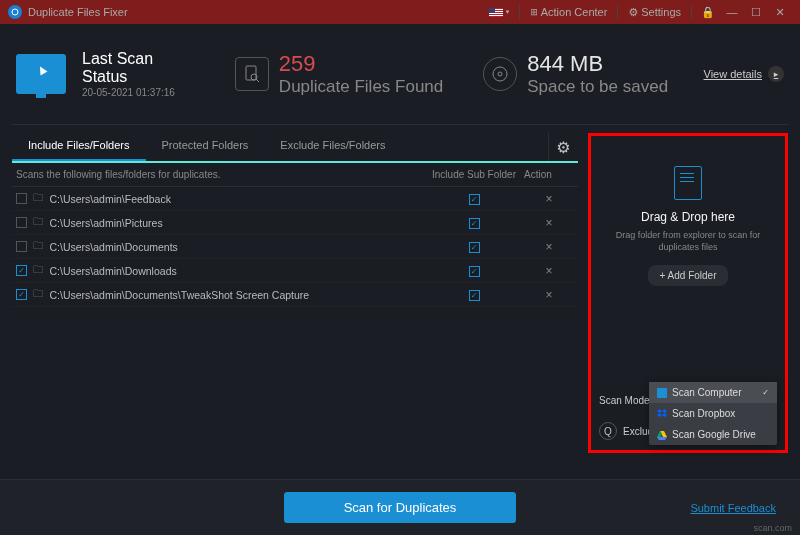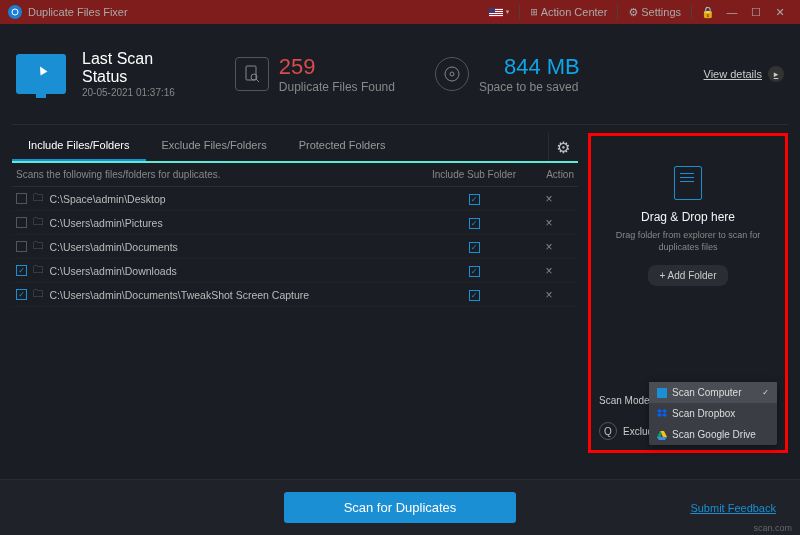--- a/index.html
+++ b/index.html
@@ -14,38 +14,38 @@
 .summary { display: flex; align-items: center; padding: 12px 16px; height: 100px; }
 .monitor-icon { width: 50px; height: 40px; background: #1a8fd4; border-radius: 3px; position: relative; margin-right: 16px; }
 .monitor-icon::after { content: ''; position: absolute; bottom: -4px; left: 20px; width: 10px; height: 4px; background: #1a8fd4; }
 .monitor-icon .cursor { position: absolute; top: 12px; left: 22px; width: 0; height: 0; border-left: 4px solid transparent; border-right: 4px solid transparent; border-bottom: 8px solid #fff; transform: rotate(-30deg); }
 .status-block { margin-right: 40px; flex-shrink: 0; }
 .status-block .title { color: #fff; font-size: 16px; line-height: 1.1; font-weight: 500; }
 .status-block .ts { color: #888; font-size: 10px; margin-top: 2px; }
 .stat { display: flex; align-items: center; gap: 10px; margin: 0 20px; }
 .stat .ic { width: 34px; height: 34px; border: 1.5px solid #555; border-radius: 4px; display: flex; align-items: center; justify-content: center; position: relative; }
 .stat .num { font-size: 22px; font-weight: 500; }
-.stat .lbl { font-size: 12px; color: #888; }
+.stat .lbl { font-size: 17px; color: #888; }
 .num-red { color: #d84c4c; }
-.num-green { color: #0ea5e9; margin-left: 25px; }
+.num-green { color: #e5e5e5; }
 .view-details { margin-left: auto; display: flex; align-items: center; gap: 6px; font-size: 11px; color: #ccc; text-decoration: underline; cursor: pointer; }
 .view-details .arrow-c { width: 16px; height: 16px; background: #333; border-radius: 50%; display: flex; align-items: center; justify-content: center; font-size: 9px; }
 
 .hr { height: 1px; background: #2a2d33; margin: 0 12px; }
 
 .main-row { display: flex; padding: 8px 12px; gap: 10px; height: 336px; }
 .left-panel { flex: 1; display: flex; flex-direction: column; }
 .tabs { display: flex; border-bottom: 2px solid #5eead4; height: 30px; }
 .tab { padding: 6px 16px; font-size: 11px; cursor: pointer; color: #999; }
 .tab.active { color: #fff; border-bottom: 2px solid #1a8fd4; }
 .tabs .gear { margin-left: auto; width: 30px; display: flex; align-items: center; justify-content: center; cursor: pointer; border-left: 1px solid #2a2d33; }
 .table-head { display: flex; font-size: 10px; color: #888; padding: 6px 4px; border-bottom: 1px solid #2a2d33; }
 .th-path { flex: 1; }
 .th-sub { width: 100px; text-align: center; }
-.th-action { width: 50px; text-align: right; }
+.th-action { width: 50px; text-align: left; }
 .row { display: flex; align-items: center; font-size: 10.5px; color: #bbb; padding: 4px; border-bottom: 1px solid #202226; height: 24px; }
 .row .cb { width: 11px; height: 11px; border: 1px solid #555; margin-right: 6px; cursor: pointer; display: flex; align-items: center; justify-content: center; font-size: 8px; }
 .row .cb.checked { border-color: #1a8fd4; color: #1a8fd4; }
 .row .folder-ic { margin-right: 6px; color: #888; }
 .row .path { flex: 1; }
 .row .sub { width: 100px; text-align: center; }
 .row .sub-cb { display: inline-block; width: 11px; height: 11px; border: 1px solid #555; cursor: pointer; font-size: 8px; line-height: 9px; }
 .row .sub-cb.checked { border-color: #1a8fd4; color: #1a8fd4; }
 .row .act { width: 50px; text-align: center; color: #888; cursor: pointer; font-size: 12px; }
 
@@ -151,36 +151,36 @@
     <span class="arrow-c">▸</span>
   </div>
 </div>
 
 <div class="hr"></div>
 
 <div class="main-row">
   <div class="left-panel">
     <div class="tabs">
       <div class="tab active">Include Files/Folders</div>
+      <div class="tab">Protected Folders</div>
       <div class="tab">Exclude Files/Folders</div>
-      <div class="tab">Protected Folders</div>
       <div class="gear">
         <span>⚙</span>
       </div>
     </div>
     <div class="table-head">
       <div class="th-path">Scans the following files/folders for duplicates.</div>
       <div class="th-sub">Include Sub Folder</div>
       <div class="th-action">Action</div>
     </div>
     <div id="rows">
         <div class="row">
           <span class="cb"></span>
           <span class="folder-ic">🗀</span>
-          <span class="path">C:\Space\admin\Desktop</span>
+          <span class="path">C:\Users\admin\Feedback</span>
           <span class="sub"><span class="sub-cb checked">✓</span></span>
           <span class="act">×</span>
         </div>
         <div class="row">
           <span class="cb"></span>
           <span class="folder-ic">🗀</span>
           <span class="path">C:\Users\admin\Pictures</span>
           <span class="sub"><span class="sub-cb checked">✓</span></span>
           <span class="act">×</span>
         </div>

